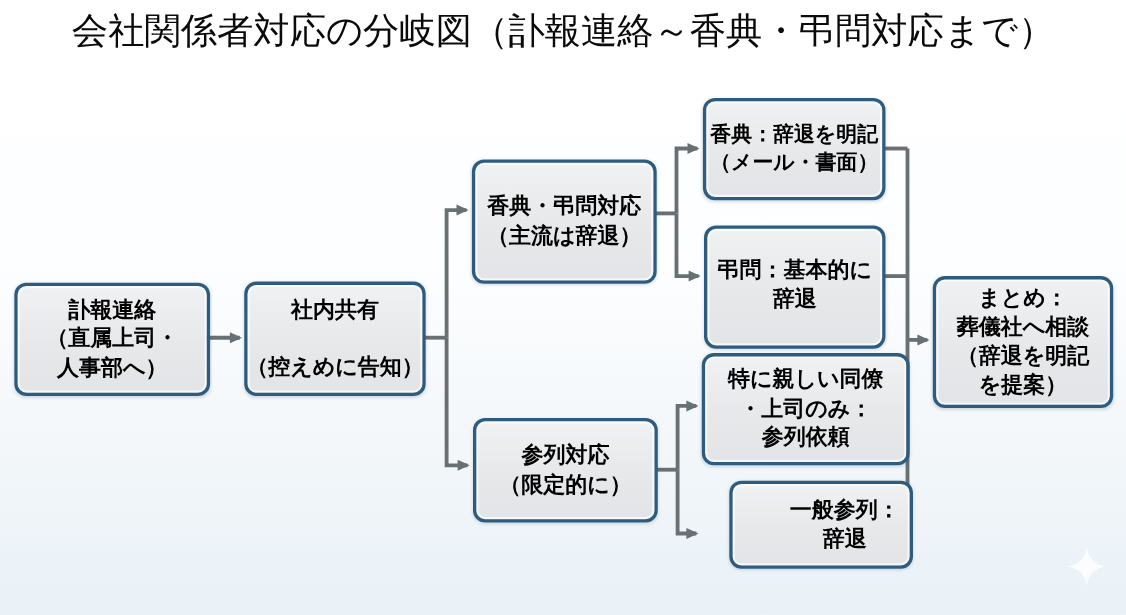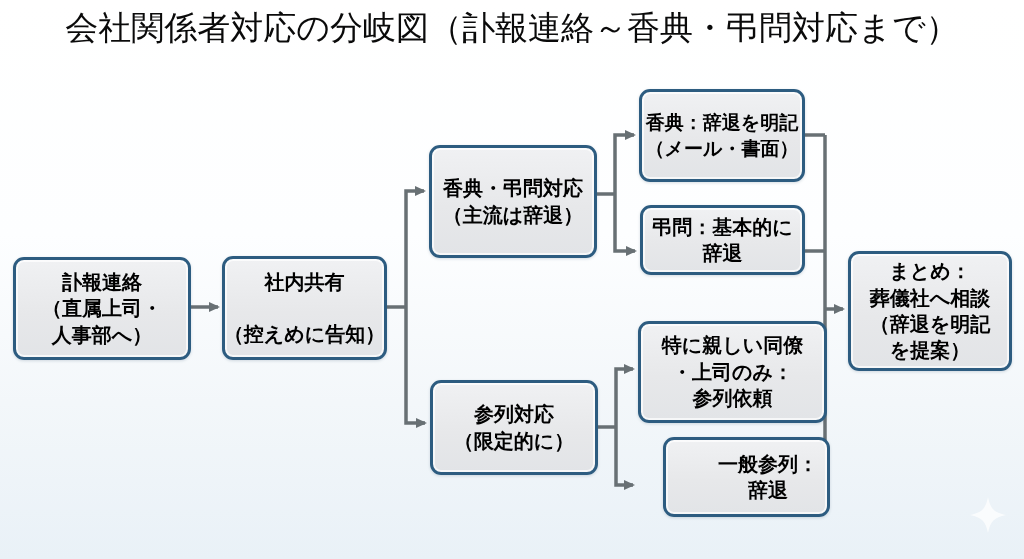--- a/index.html
+++ b/index.html
@@ -93,21 +93,21 @@
   <div class="node" style="left:430px; top:380px; width:168px; height:95px;">
     <div class="ln">参列対応</div>
     <div class="ln">（限定的に）</div>
   </div>
 
   <div class="node small" style="left:639px; top:89px; width:166px; height:93px;">
     <div class="ln">香典：辞退を明記</div>
     <div class="ln">（メール・書面）</div>
   </div>
 
-  <div class="node" style="left:640px; top:205px; width:165px; height:70px;">
+  <div class="node" style="left:640px; top:205px; width:165px; height:112px;font-family:Liberation Mono, monospace;">
     <div class="ln">弔問：基本的に</div>
     <div class="ln">辞退</div>
   </div>
 
   <div class="node" style="left:638px; top:321px; width:189px; height:102px;">
     <div class="ln">特に親しい同僚</div>
     <div class="ln">・上司のみ：</div>
     <div class="ln">参列依頼</div>
   </div>
 

